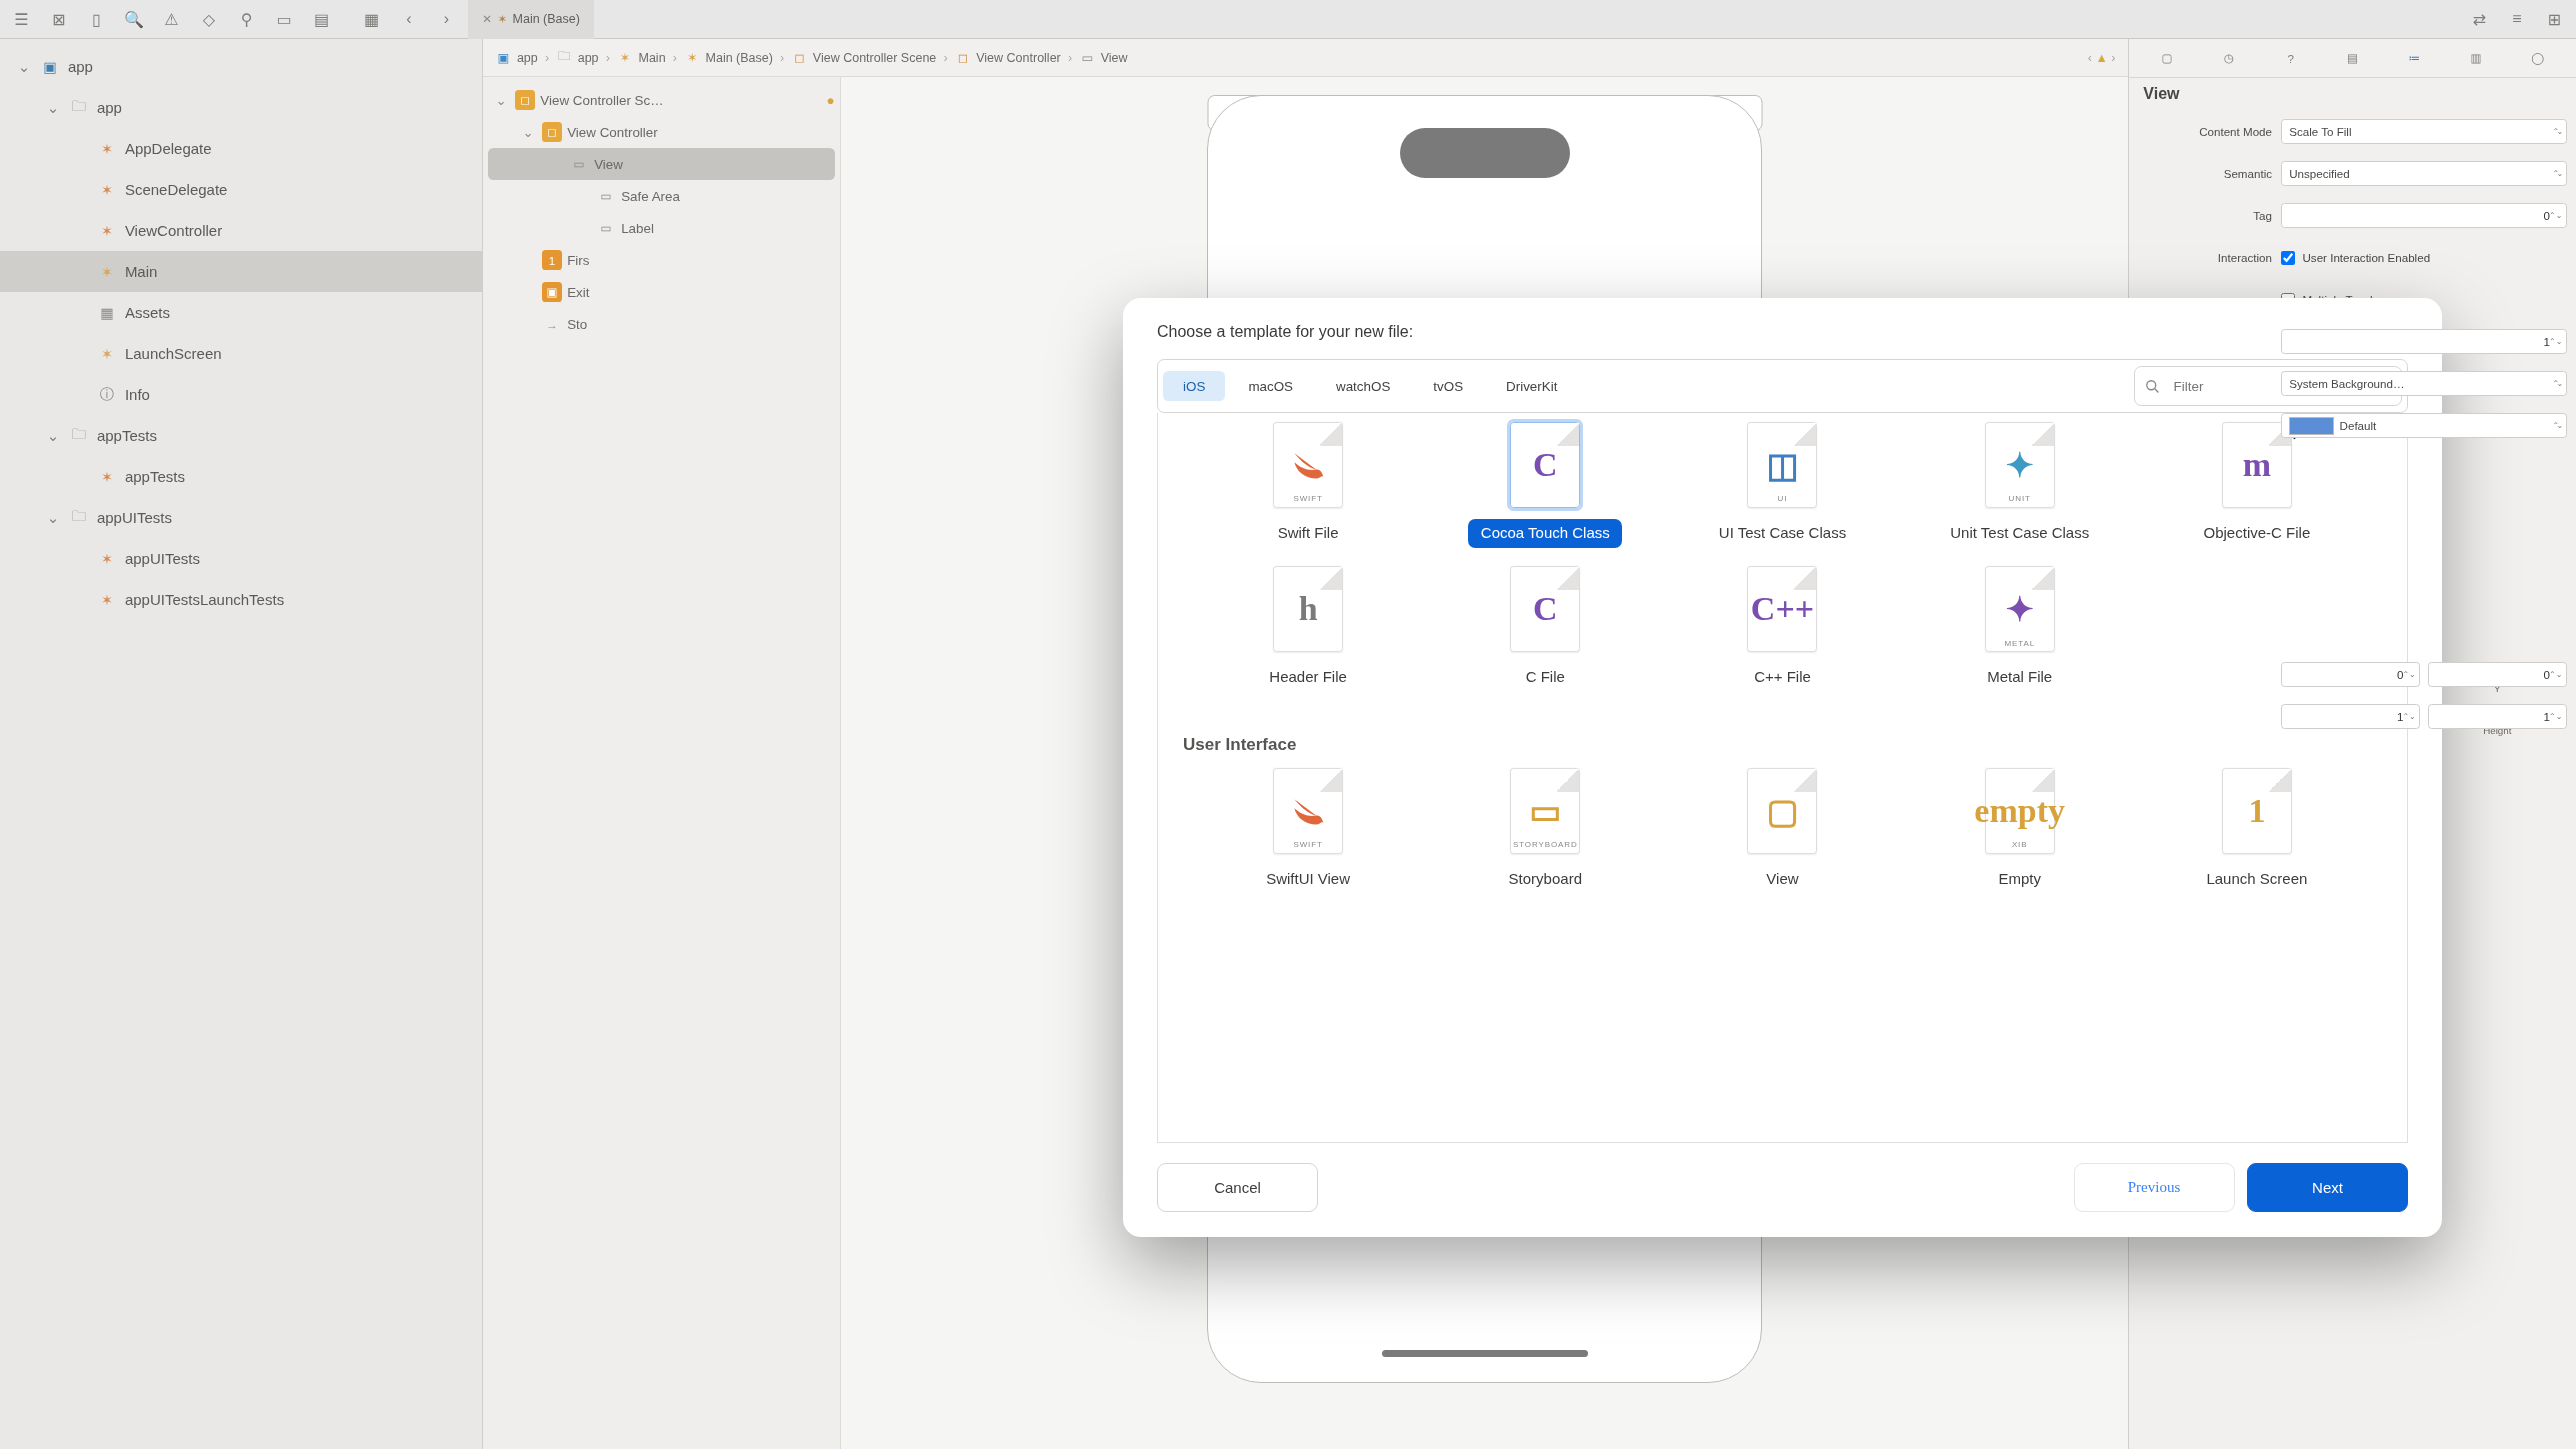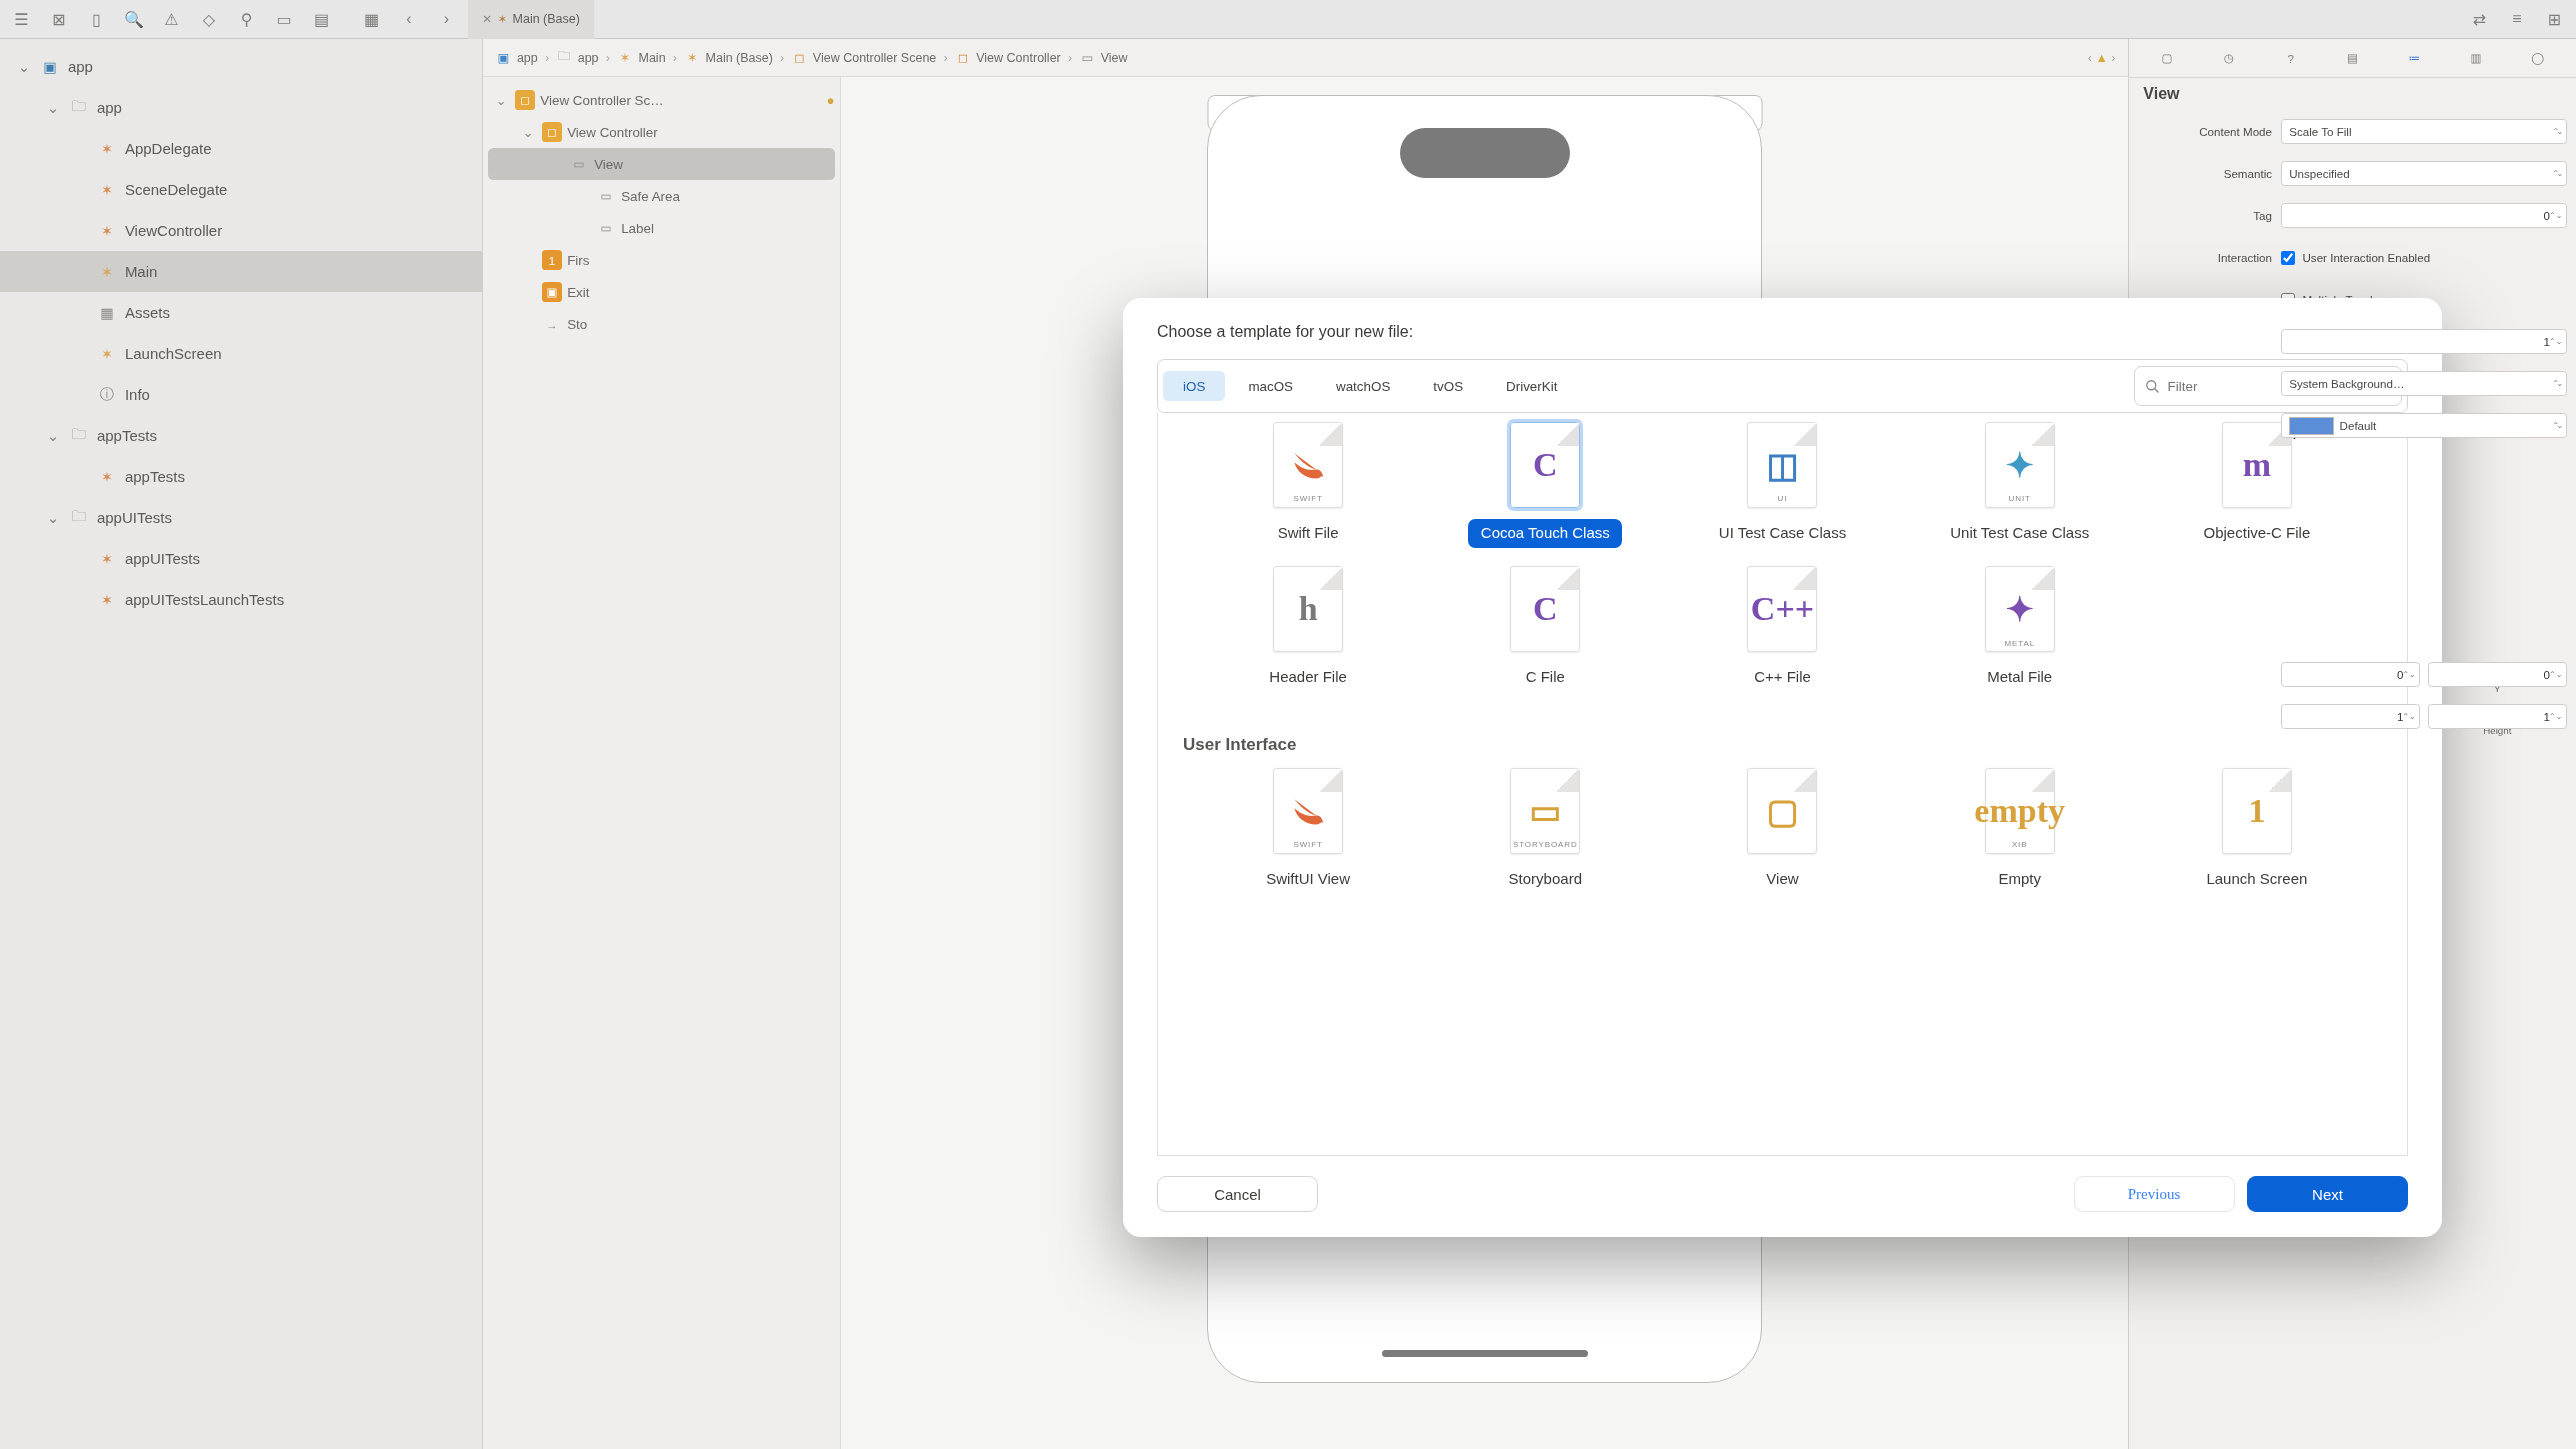--- a/index.html
+++ b/index.html
@@ -83,38 +83,38 @@
 .subl{ text-align:center; font-size:9.8px; color:#6a6967; margin-top:-3.6px;}
 
 
 .overlay{ position:absolute; inset:0; }
 .sheet{ position:absolute; left:640px; top:259px; width:1319px; height:939px; background:#fff; border-radius:18px; box-shadow: 0 27px 72px rgba(0,0,0,.35); display:flex; flex-direction:column; padding:25px 34px; }
 .sheet h1{ font-size:16px; font-weight:500; color:#3a3a38; margin-bottom:18px;}
 .sheet .platbar{ display:flex; align-items:center; border:0.9px solid #d6d5d3; border-radius:7.2px; height:54px; padding:5.4px; gap:3.6px;}
 .platbar .tab{ padding:7.2px 19.7px; border-radius:5.4px; font-size:13.4px; color:#434341; cursor:pointer;}
 .platbar .tab.active{ background:#dcebfa; color:#1e5fab;}
 .platbar .spacer{ flex:1;}
-.platbar .search{ display:flex; align-items:center; gap:8px; border:0.9px solid #d6d5d3; border-radius:7.2px; height:40px; padding:0 10.7px; width:268px;}
+.platbar .search{ display:flex; align-items:center; gap:14px; border:0.9px solid #d6d5d3; border-radius:7.2px; height:40px; padding:0 10.7px; width:268px;}
 .platbar .search input{ border:none; outline:none; font-size:13.4px; flex:1; background:transparent;}
 
 .tlist{ flex:1; overflow:auto; border:0.9px solid #e0dfdc; border-top:none; margin-top:0; }
 .section-title{ font-size:17px; font-weight:700; color:#565654; padding:16px 25px 3.6px; }
 .grid{ display:grid; grid-template-columns: repeat(5, 1fr); padding:9px 36px 27px; gap:18px 9px;}
 .titem{ display:flex; flex-direction:column; align-items:center; gap:10.7px; cursor:pointer;}
 .titem .ticon{ width:70px; height:86px; background:#fff; border:0.9px solid #ddd; border-radius:3.6px; position:relative; box-shadow: 0 0.9px 1.8px rgba(0,0,0,.08);}
 .titem .ticon::before{ content:""; position:absolute; top:0; right:0; width:23px; height:23px; background:linear-gradient(135deg,#fff 50%, #e4e3e1 50%); border-bottom-left-radius:2.7px;}
 .titem .ticon .glyph{ position:absolute; inset:0; display:flex; align-items:center; justify-content:center; font-size:34px; }
 .titem .ticon .badge{ position:absolute; bottom:3.6px; left:50%; transform:translateX(-50%); font-size:8px; color:#888; letter-spacing:0.9px;}
 .titem .cap{ text-align:right; font-size:15px; color:#3c3c3a; padding:5.4px 12.5px; border-radius:7.2px; line-height:1.25; min-height:25px; display:flex; align-items:center;}
 .titem.selected .ticon{ outline:3.6px solid #bcd6f5; border-color:#8fbdee; }
 .titem.selected .cap{ background:#0a63d6; color:#fff;}
 
 .sheet .btnbar{ display:flex; align-items:center; gap:12.5px; padding-top:19.7px;}
 .sheet .btnbar .sp{ flex:1;}
-.btn{ height:36px; min-width:161px; border-radius:9px; border:0.9px solid #d6d5d3; background:#fff; font-size:15px; color:#3c3c3a; cursor:pointer; display:flex; align-items:center; justify-content:center; padding:0 10.7px;}
+.btn{ height:49px; min-width:161px; border-radius:9px; border:0.9px solid #d6d5d3; background:#fff; font-size:15px; color:#3c3c3a; cursor:pointer; display:flex; align-items:center; justify-content:center; padding:0 10.7px;}
 .btn.primary{ background:#0a63d6; color:#fff; border-color:#0a63d6;}
 .btn.disabled{ color:#3b82f6; border-color:#e7e6e4;font-family:Liberation Serif, serif;}
 
 
 svg{ display:block; }
 
 
 .cursor{ position:absolute; width:16px; height:23px; pointer-events:none;}
 </style>
 </head>

